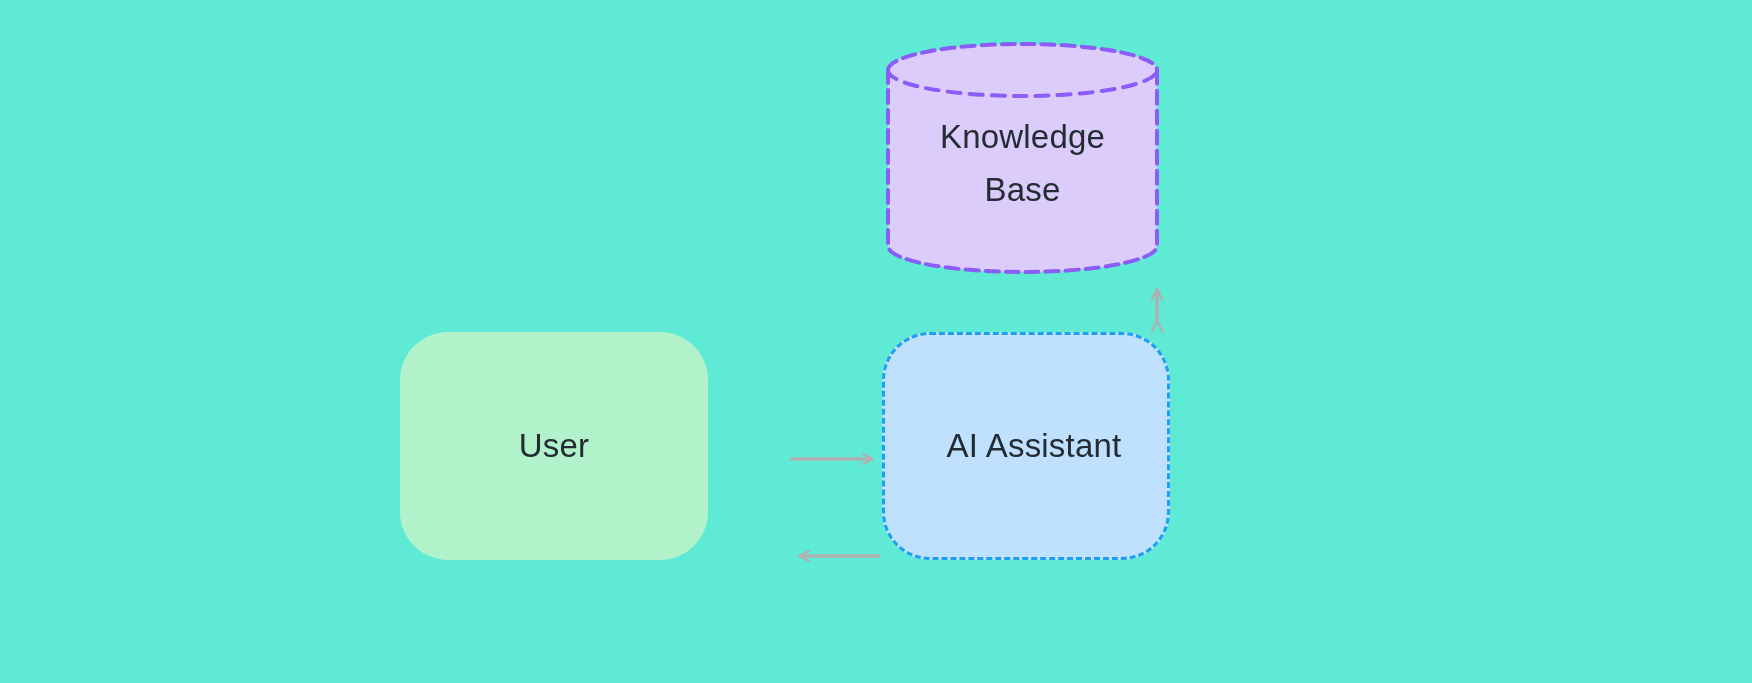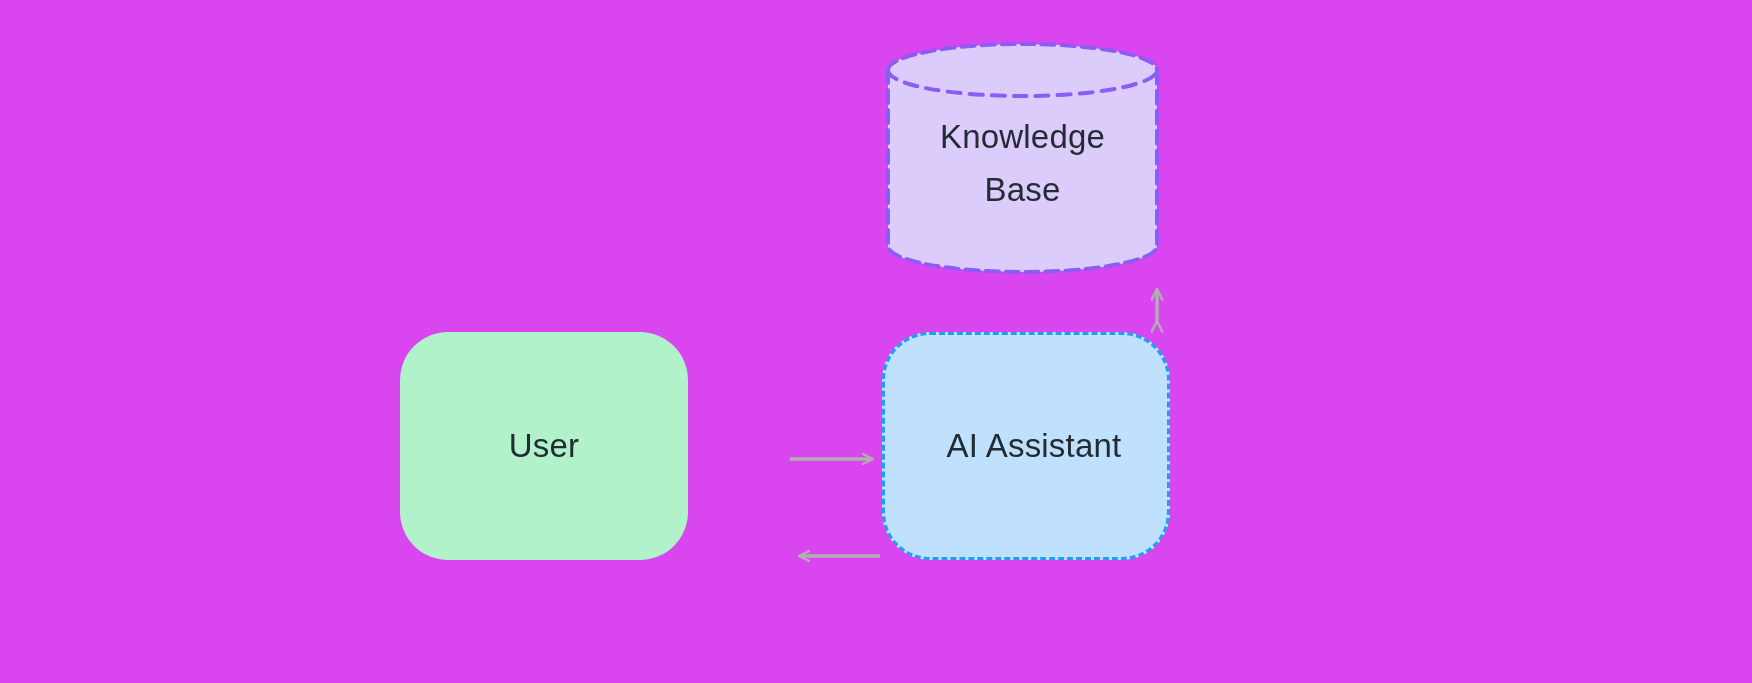--- a/index.html
+++ b/index.html
@@ -4,21 +4,21 @@
 <style>
   html, body {
     margin: 0;
     padding: 0;
     background: #000000;
   }
   #canvas {
     position: relative;
     width: 1752px;
     height: 683px;
-    background: #d946ef;
+    background: #5eead4;
     overflow: hidden;
     font-family: "Liberation Sans", sans-serif;
   }
   .node-label {
     position: absolute;
     left: 0;
     right: 0;
     text-align: center;
     color: #232b33;
     font-size: 33px;
@@ -69,20 +69,21 @@
     margin-left: 16px;
   }
 
   
   #user-node {
     position: absolute;
     left: 400px;
     top: 332px;
     width: 288px;
     height: 228px;
+    padding-left: 20px;
   }
   #user-node .box-shape {
     position: absolute;
     inset: 0;
     background: #b1f2cb;
     border-radius: 48px;
     box-sizing: border-box;
   }
   #user-node .node-label {
     top: 50%;

